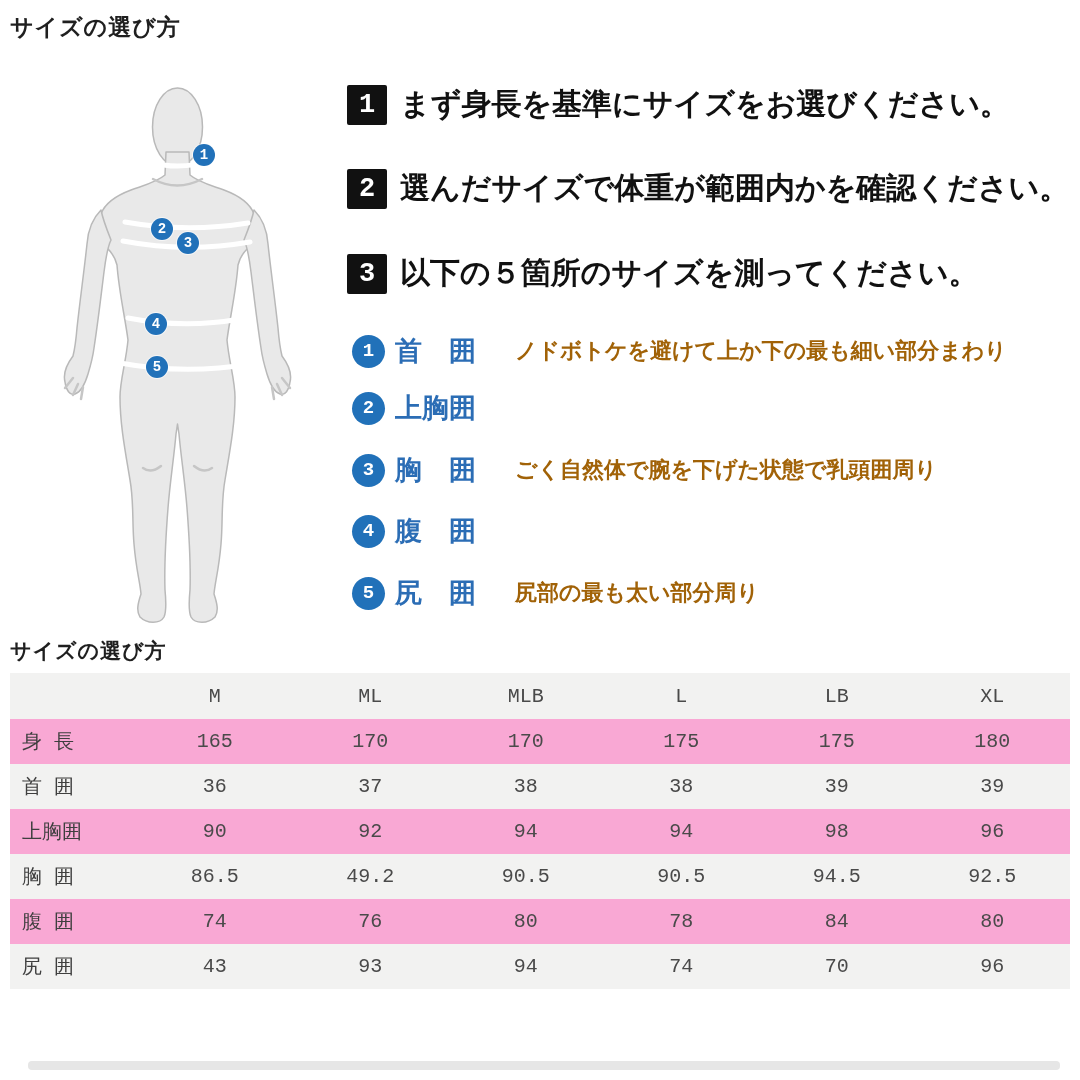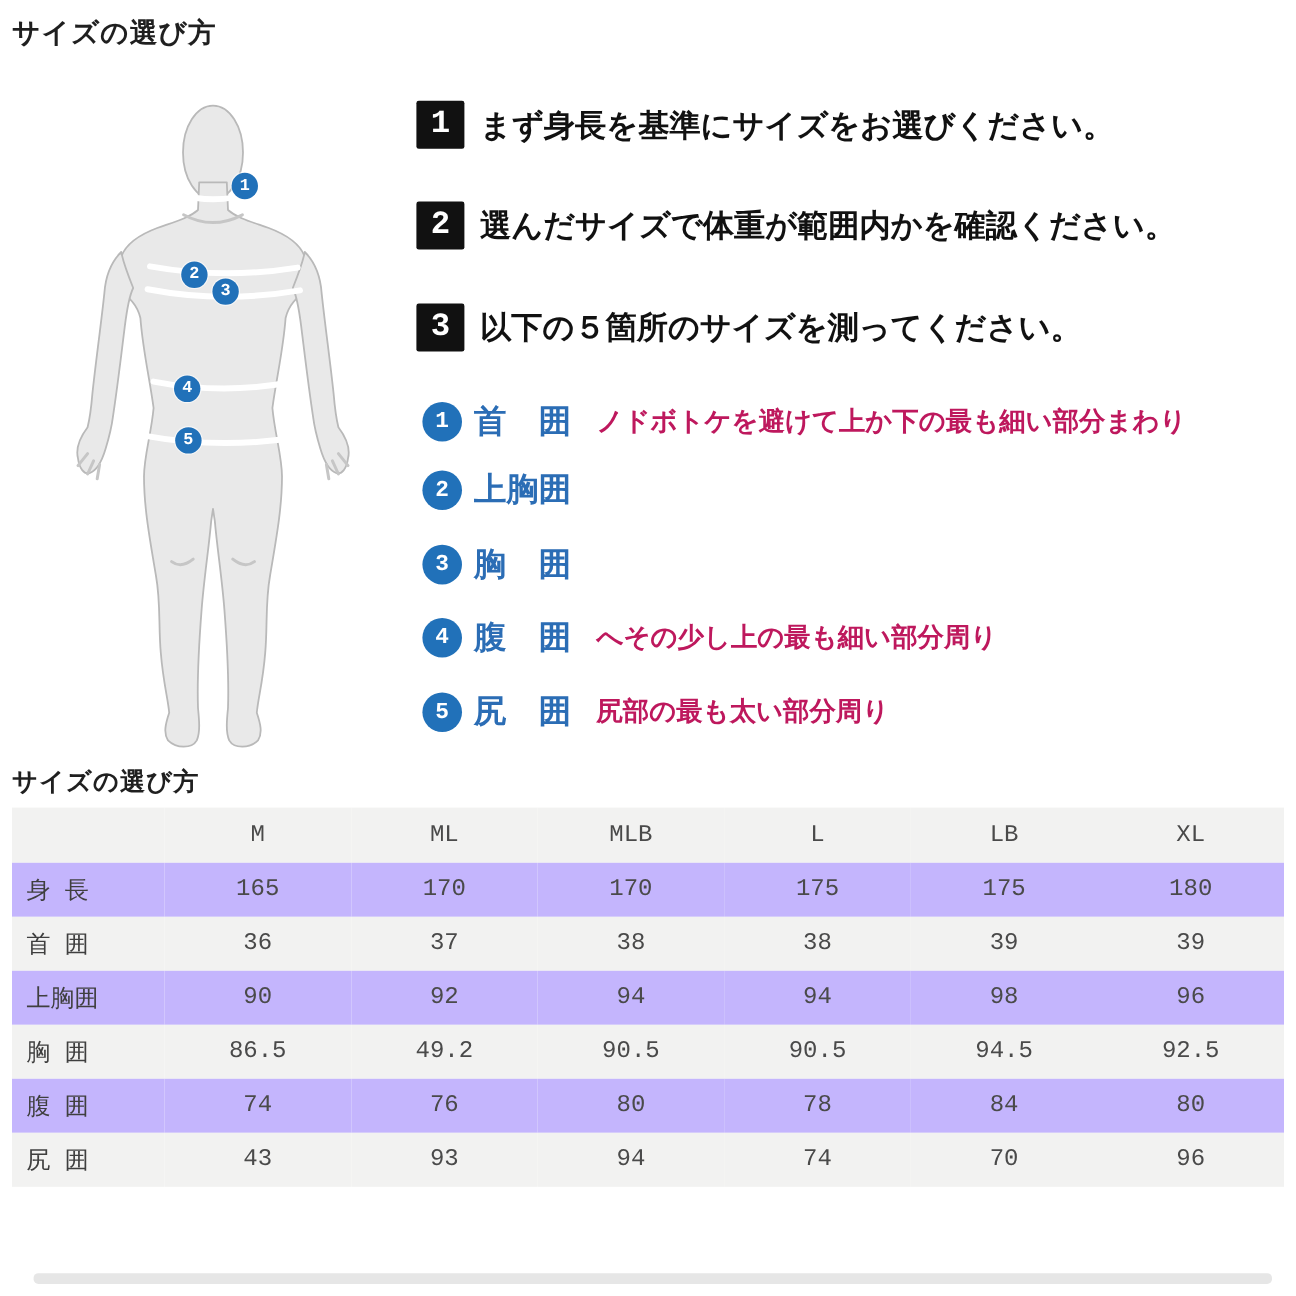--- a/index.html
+++ b/index.html
@@ -21,49 +21,49 @@
     box-shadow:0 0 0 1px rgba(255,255,255,.6);
   }
   
   .step{position:absolute;left:347px;display:flex;align-items:center;}
   .step-num{
     width:40px;height:40px;background:#111;color:#fff;border-radius:2px;
     font-size:27px;font-weight:700;display:flex;align-items:center;justify-content:center;
     flex:none;
   }
   .step-text{
-    margin-left:13px;font-size:26px;font-weight:700;color:#111;white-space:nowrap;
+    margin-left:13px;font-size:30px;font-weight:700;color:#111;white-space:nowrap;
     letter-spacing:0px;
   }
   
   .m-item{position:absolute;left:352px;display:flex;align-items:center;height:34px;}
   .m-circle{
     width:33px;height:33px;border-radius:50%;background:#2171b9;color:#fff;
     font-size:19px;font-weight:700;display:flex;align-items:center;justify-content:center;
     flex:none;
   }
   .m-label{
     margin-left:10px;font-size:27px;font-weight:700;color:#2b6db5;white-space:nowrap;
   }
   .m-desc{
-    margin-left:21px;font-size:22px;font-weight:600;color:#be185d;white-space:nowrap;
+    margin-left:39px;font-size:22px;font-weight:600;color:#a16207;white-space:nowrap;
   }
   
   .table-title{
     position:absolute;left:10px;top:637px;font-size:21px;font-weight:700;color:#1f1f1f;
     letter-spacing:1px;
   }
   table.size{
     position:absolute;left:10px;top:673px;width:1060px;border-collapse:collapse;
     font-size:20px;color:#4a4a4a;table-layout:fixed;
   }
   table.size th,table.size td{font-weight:400;text-align:center;padding:0;}
   table.size col.lbl{width:127px;}
   table.size thead tr{height:46px;background:#f2f2f1;}
-  table.size tbody tr{height:45px;background:#c4b5fd;}
+  table.size tbody tr{height:45px;background:#f9a8d4;}
   table.size tbody tr:nth-child(even){background:#f2f2f1;}
   table.size .rowlbl{text-align:left;padding-left:12px;color:#3f3f3f;}
   .bottom-bar{
     position:absolute;left:28px;top:1061px;width:1032px;height:9px;background:#e6e6e6;
     border-radius:4px;
   }
 </style>
 </head>
 <body>
 
@@ -174,25 +174,25 @@
     <span class="m-label">首　囲</span>
     <span class="m-desc">ノドボトケを避けて上か下の最も細い部分まわり</span>
   </div>
   <div class="m-item" style="top:391px">
     <span class="m-circle">2</span>
     <span class="m-label">上胸囲</span>
   </div>
   <div class="m-item" style="top:453px">
     <span class="m-circle">3</span>
     <span class="m-label">胸　囲</span>
+    <span class="m-desc">ごく自然体で腕を下げた状態で乳頭囲周り</span>
   </div>
   <div class="m-item" style="top:514px">
     <span class="m-circle">4</span>
     <span class="m-label">腹　囲</span>
-    <span class="m-desc">へその少し上の最も細い部分周り</span>
   </div>
   <div class="m-item" style="top:576px">
     <span class="m-circle">5</span>
     <span class="m-label">尻　囲</span>
     <span class="m-desc">尻部の最も太い部分周り</span>
   </div>
 
   <div class="table-title">サイズの選び方</div>
   <table class="size">
     <colgroup>

